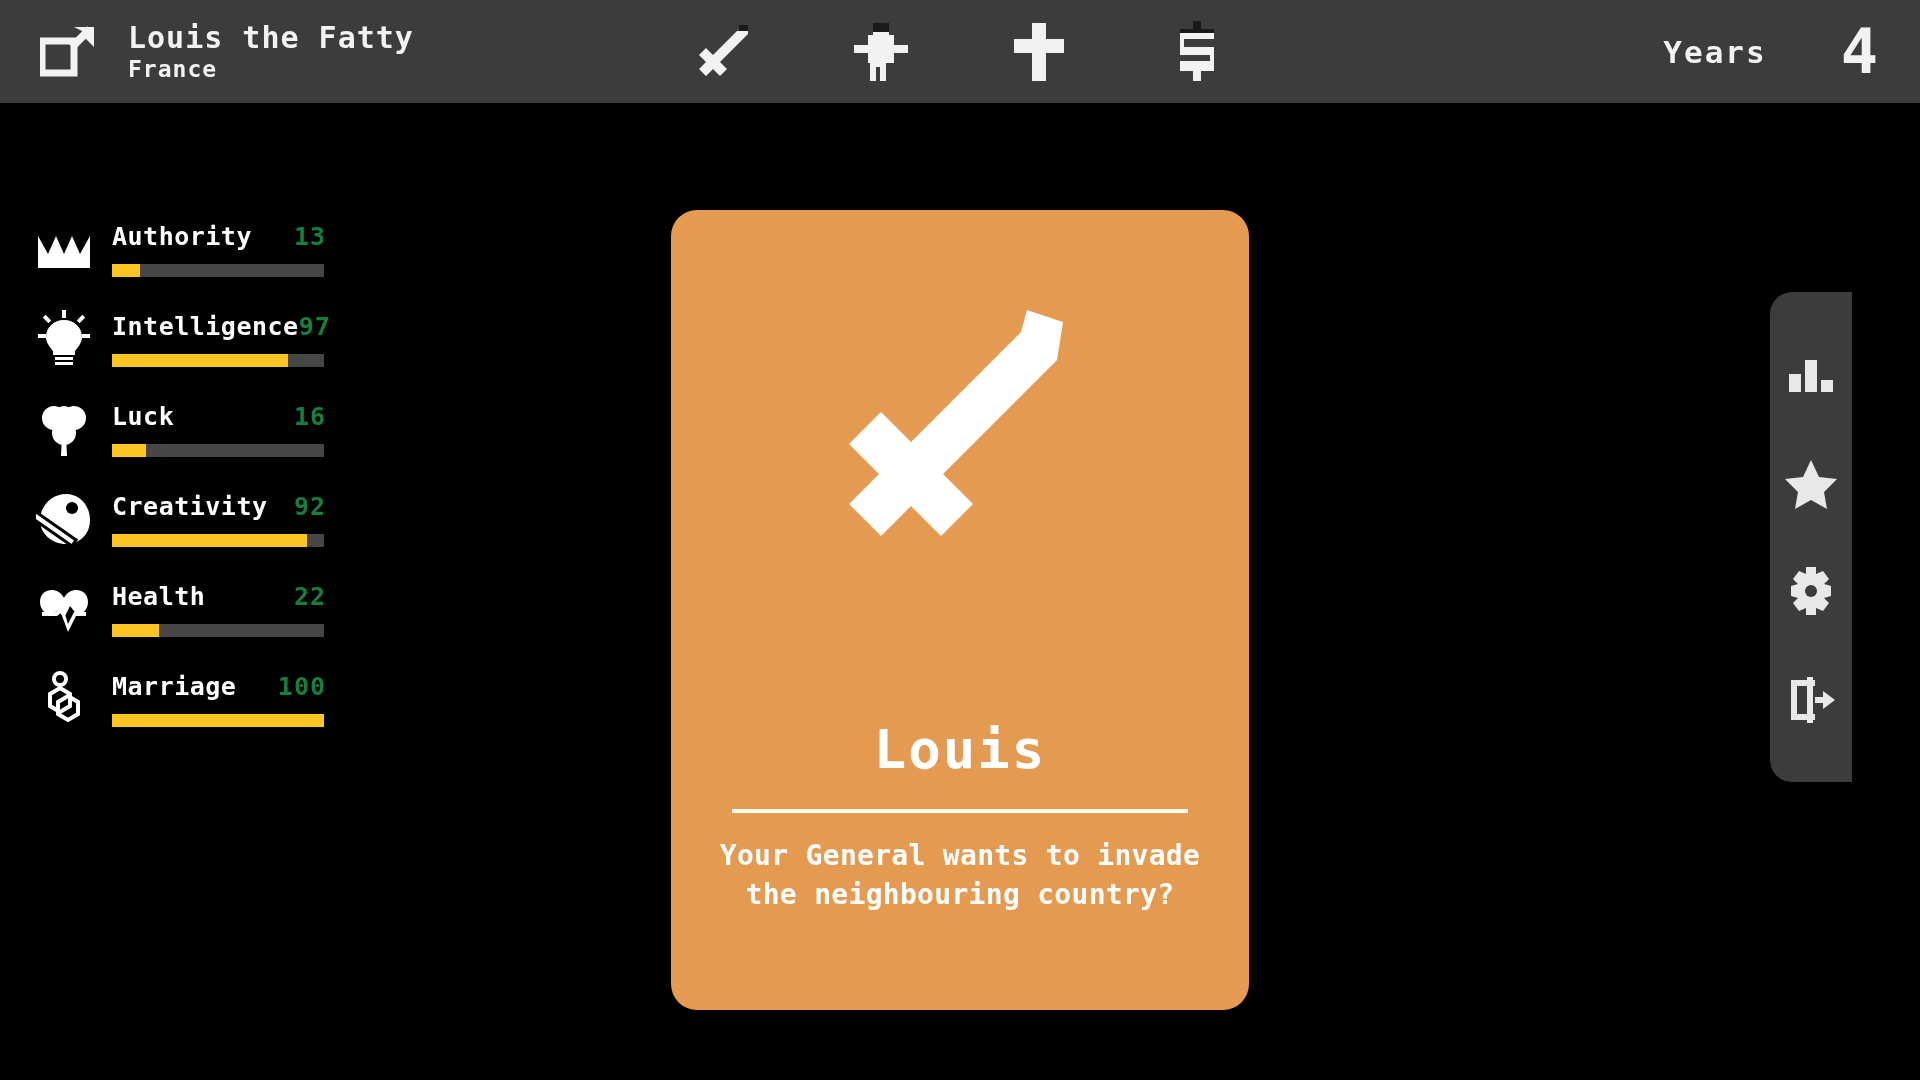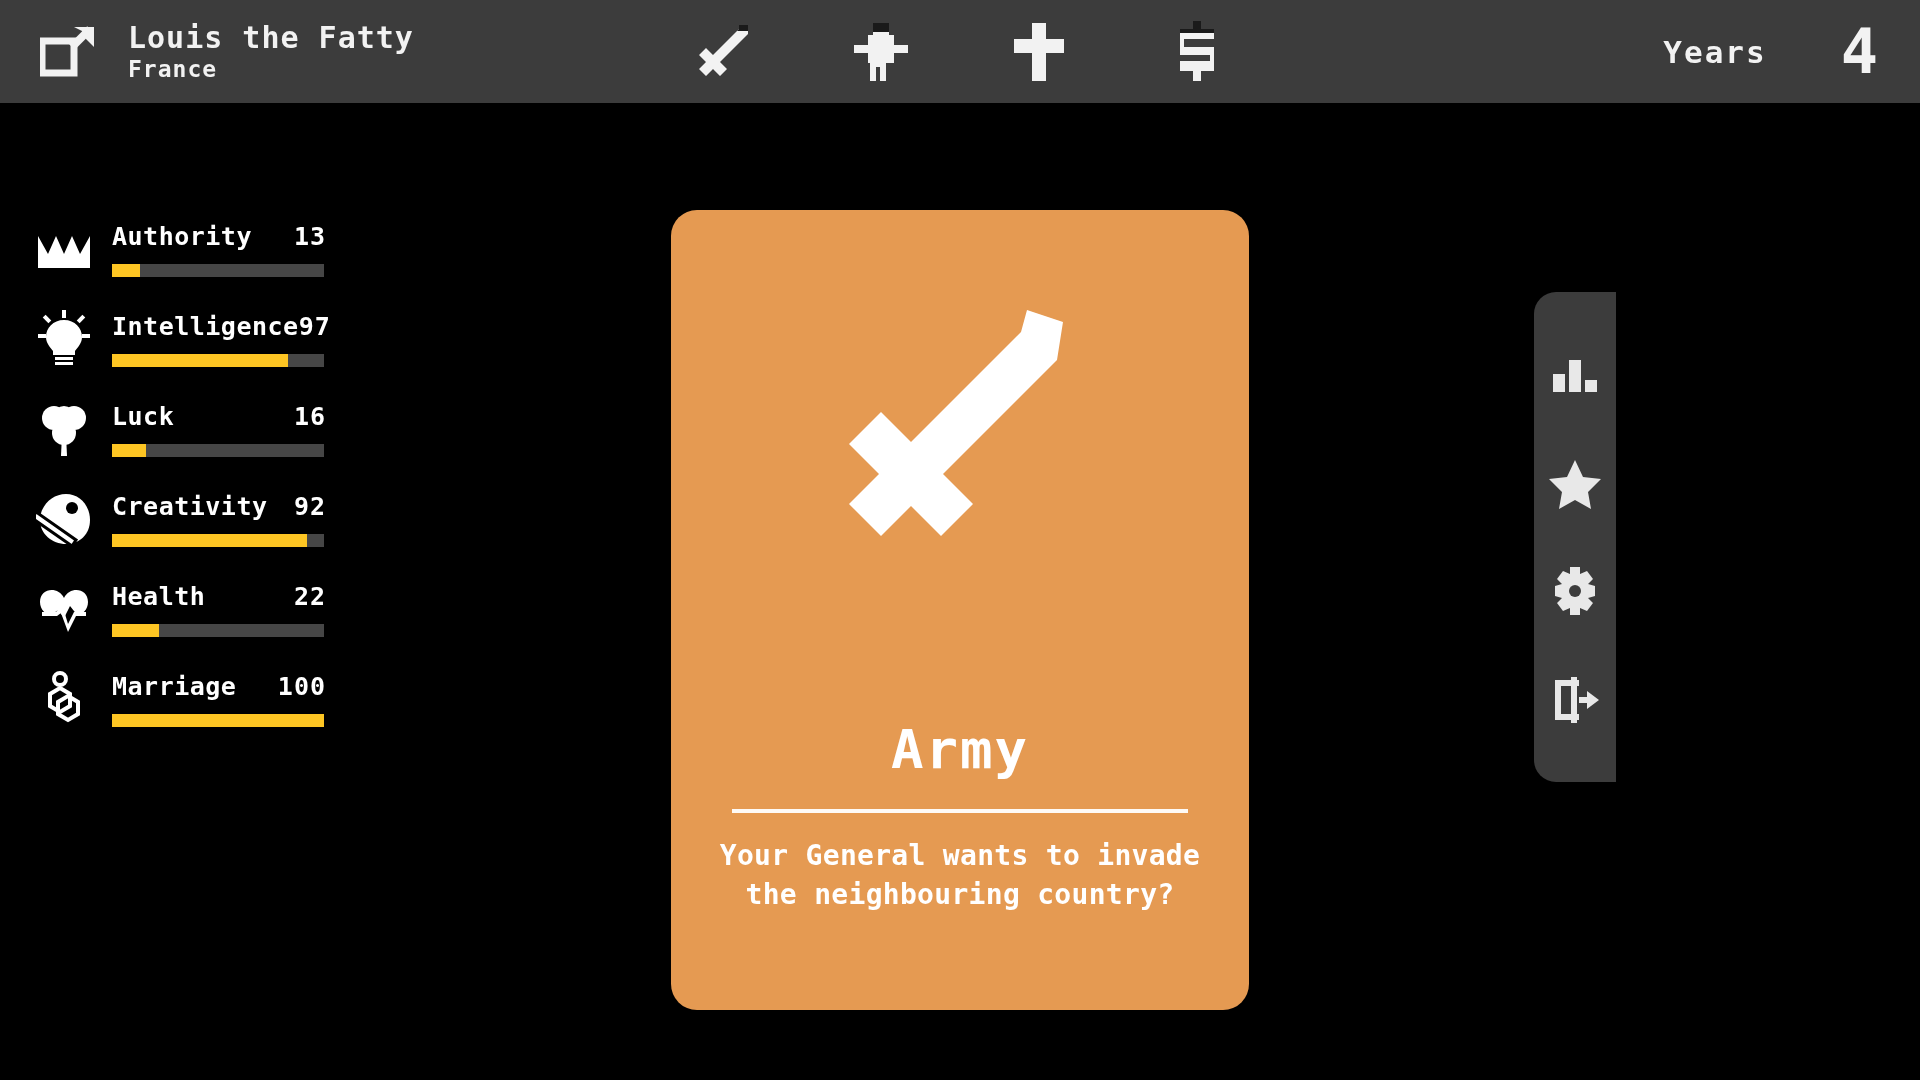--- a/index.html
+++ b/index.html
@@ -2,21 +2,21 @@
 <html><head>
 <meta charset="utf-8">
 <style>
   * { margin:0; padding:0; box-sizing:border-box; }
   html, body {
     width:1920px; height:1080px;
     background:#000;
     font-family:"DejaVu Sans Mono", monospace;
     overflow:hidden;
   }
-  #app { position:relative; width:1616px; height:1080px; background:#000; }
+  #app { position:relative; width:1852px; height:1080px; background:#000; }
 
   
   .topbar {
     position:absolute; left:0; top:0; width:1920px; height:103px;
     background:#3c3c3c;
     display:flex; align-items:center;
   }
   .ruler-block { display:flex; align-items:center; margin-left:40px; }
   .gender-icon { width:56px; height:56px; position:relative; flex:0 0 auto; }
   .ruler-names { margin-left:32px; line-height:1.18; }
@@ -47,21 +47,21 @@
   .stat-row { height:90px; position:relative; }
   .stat-icon {
     position:absolute; left:0; top:8px;
     width:56px; height:56px;
   }
   .stat-head {
     position:absolute; left:76px; top:10px; width:214px;
     display:flex; justify-content:space-between; align-items:baseline;text-decoration:underline;
   }
   .stat-label { color:#ffffff; font-size:25px; font-weight:700; letter-spacing:0.5px; }
-  .stat-value { color:#ffffff; font-size:25px; font-weight:700; letter-spacing:1px; }
+  .stat-value { color:#15803d; font-size:25px; font-weight:700; letter-spacing:1px; }
   .stat-bar {
     position:absolute; left:76px; top:52px;
     width:212px; height:13px; background:#464646;
   }
   .stat-bar-fill { height:100%; background:#fdc523; width:0; }
 
   
   .card {
     position:absolute; left:671px; top:210px;
     width:578px; height:800px;
@@ -283,21 +283,21 @@
         </div>
       </div>
     </div>
 
   <div class="card">
     <div class="card-art">
       <svg viewBox="0 0 330 360">
         <path d="M232 22 L268 34 L262 72 L148 186 L178 216 L146 248 L116 218 L86 248 L54 216 L84 186 L54 156 L86 124 L116 154 L226 44 Z" fill="#ffffff"></path>
       </svg>
     </div>
-    <div class="card-title">Army</div>
+    <div class="card-title">Louis</div>
     <div class="card-divider"></div>
     <div class="card-desc">Your General wants to invade the neighbouring country?</div>
   </div>
 
   <div class="dock">
 
     <div class="dock-btn">
       <svg viewBox="0 0 52 52">
         <rect x="4" y="26" width="12" height="18" fill="#e8e8e8"></rect>
         <rect x="20" y="12" width="12" height="32" fill="#e8e8e8"></rect>

